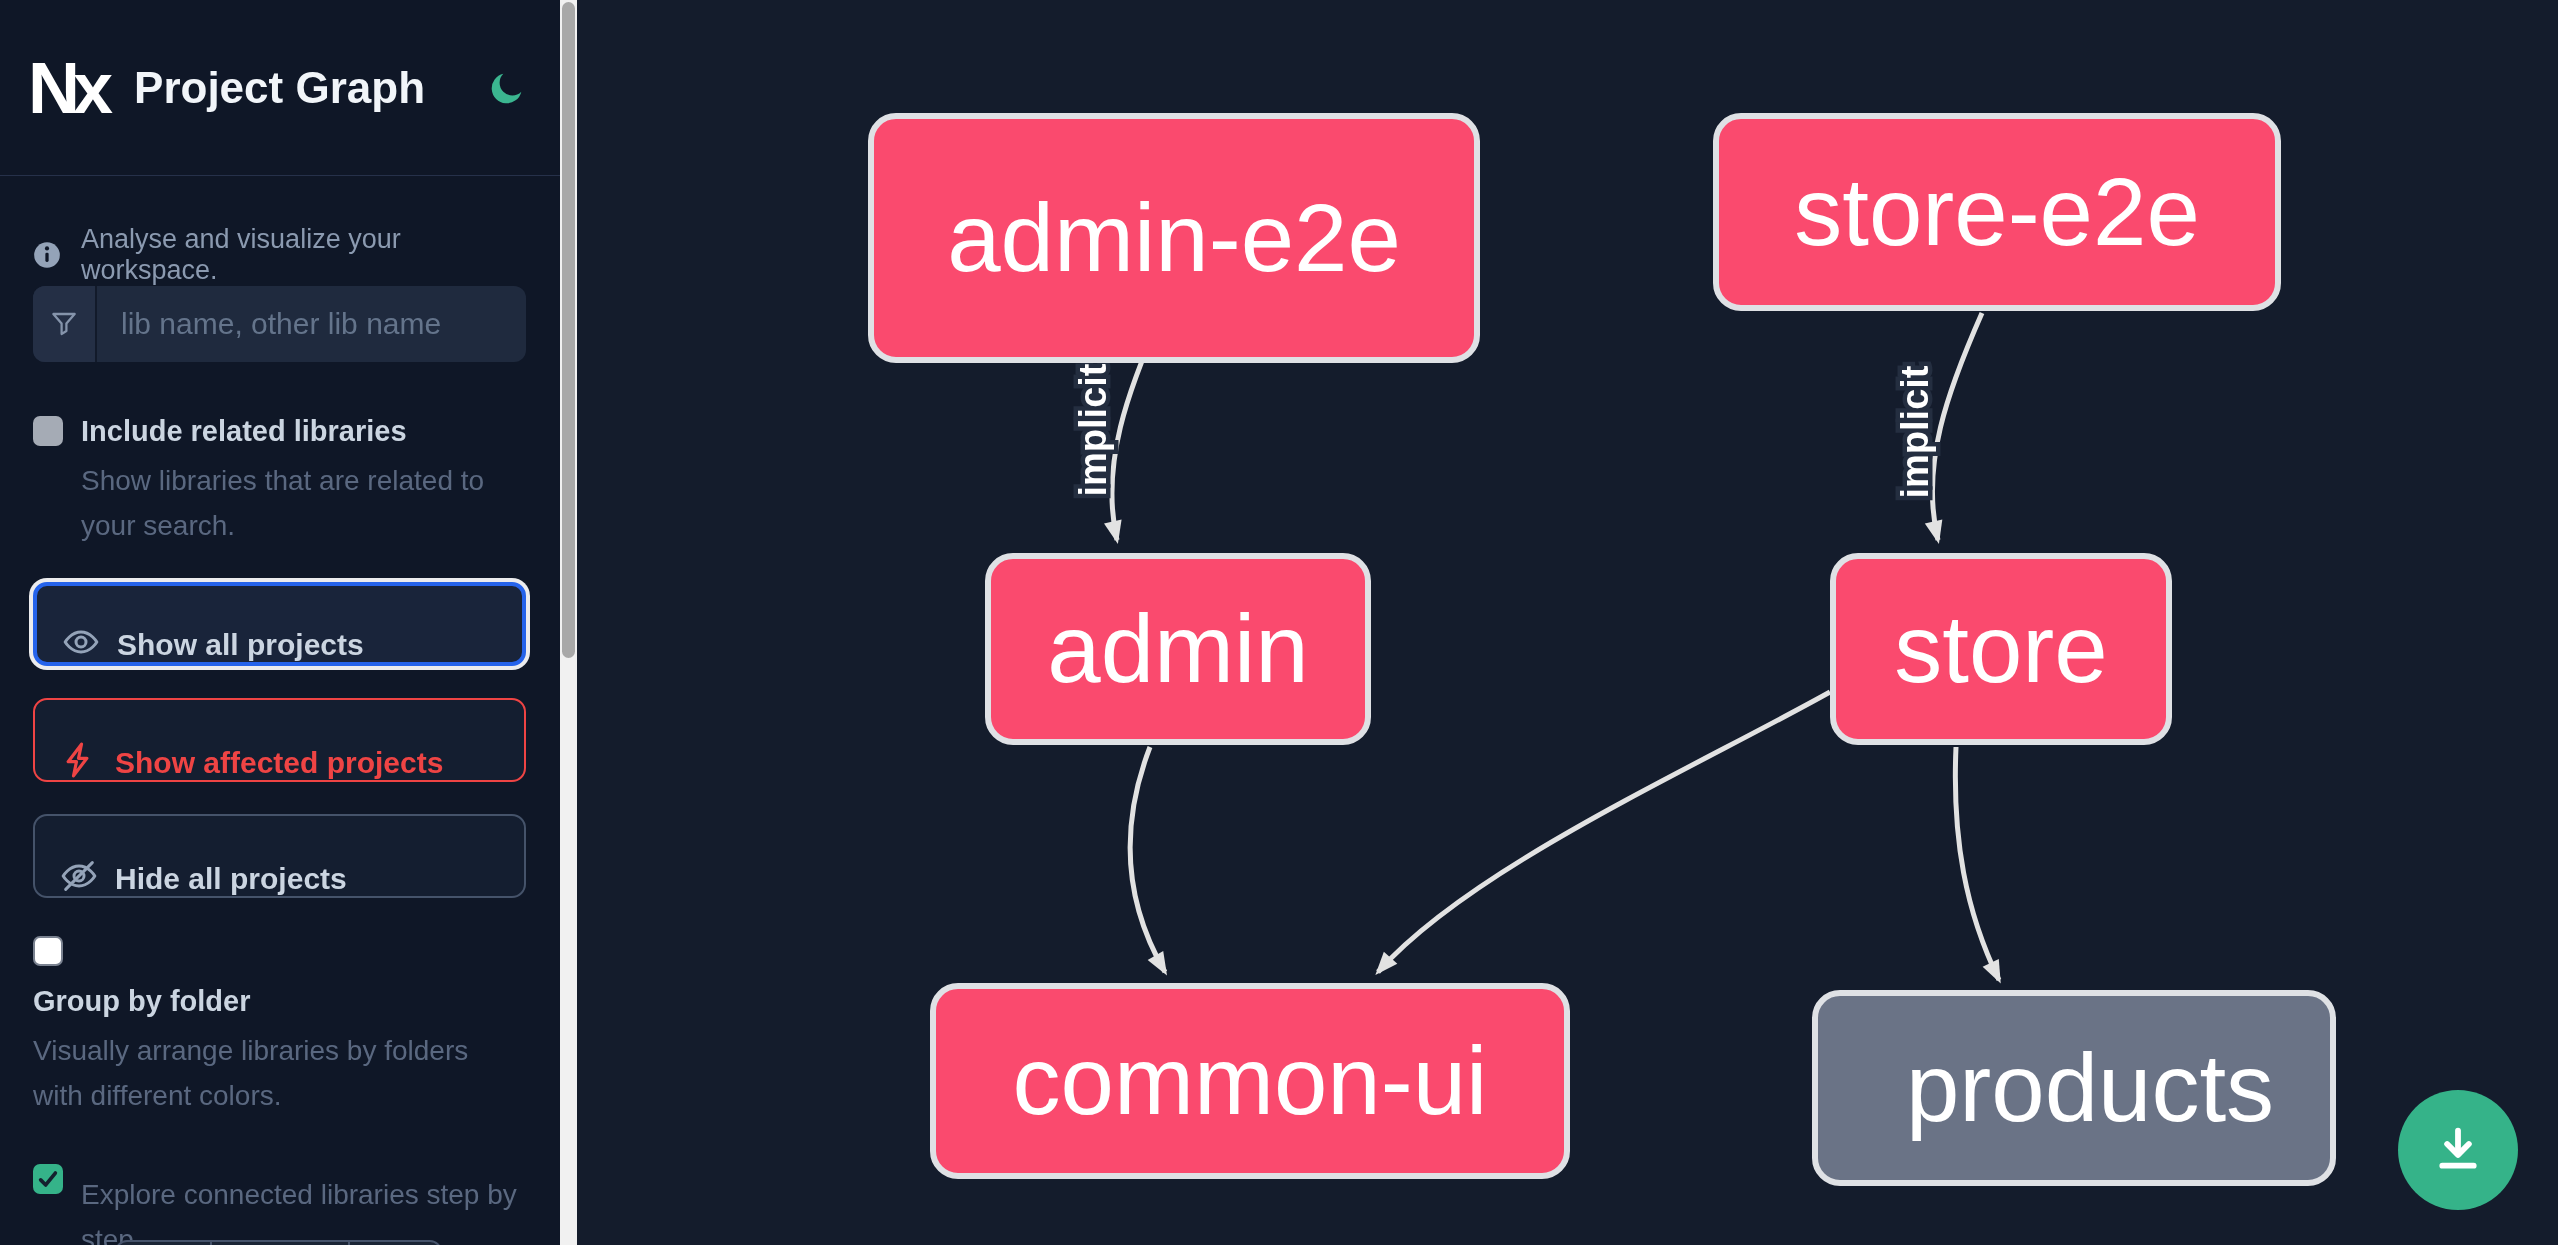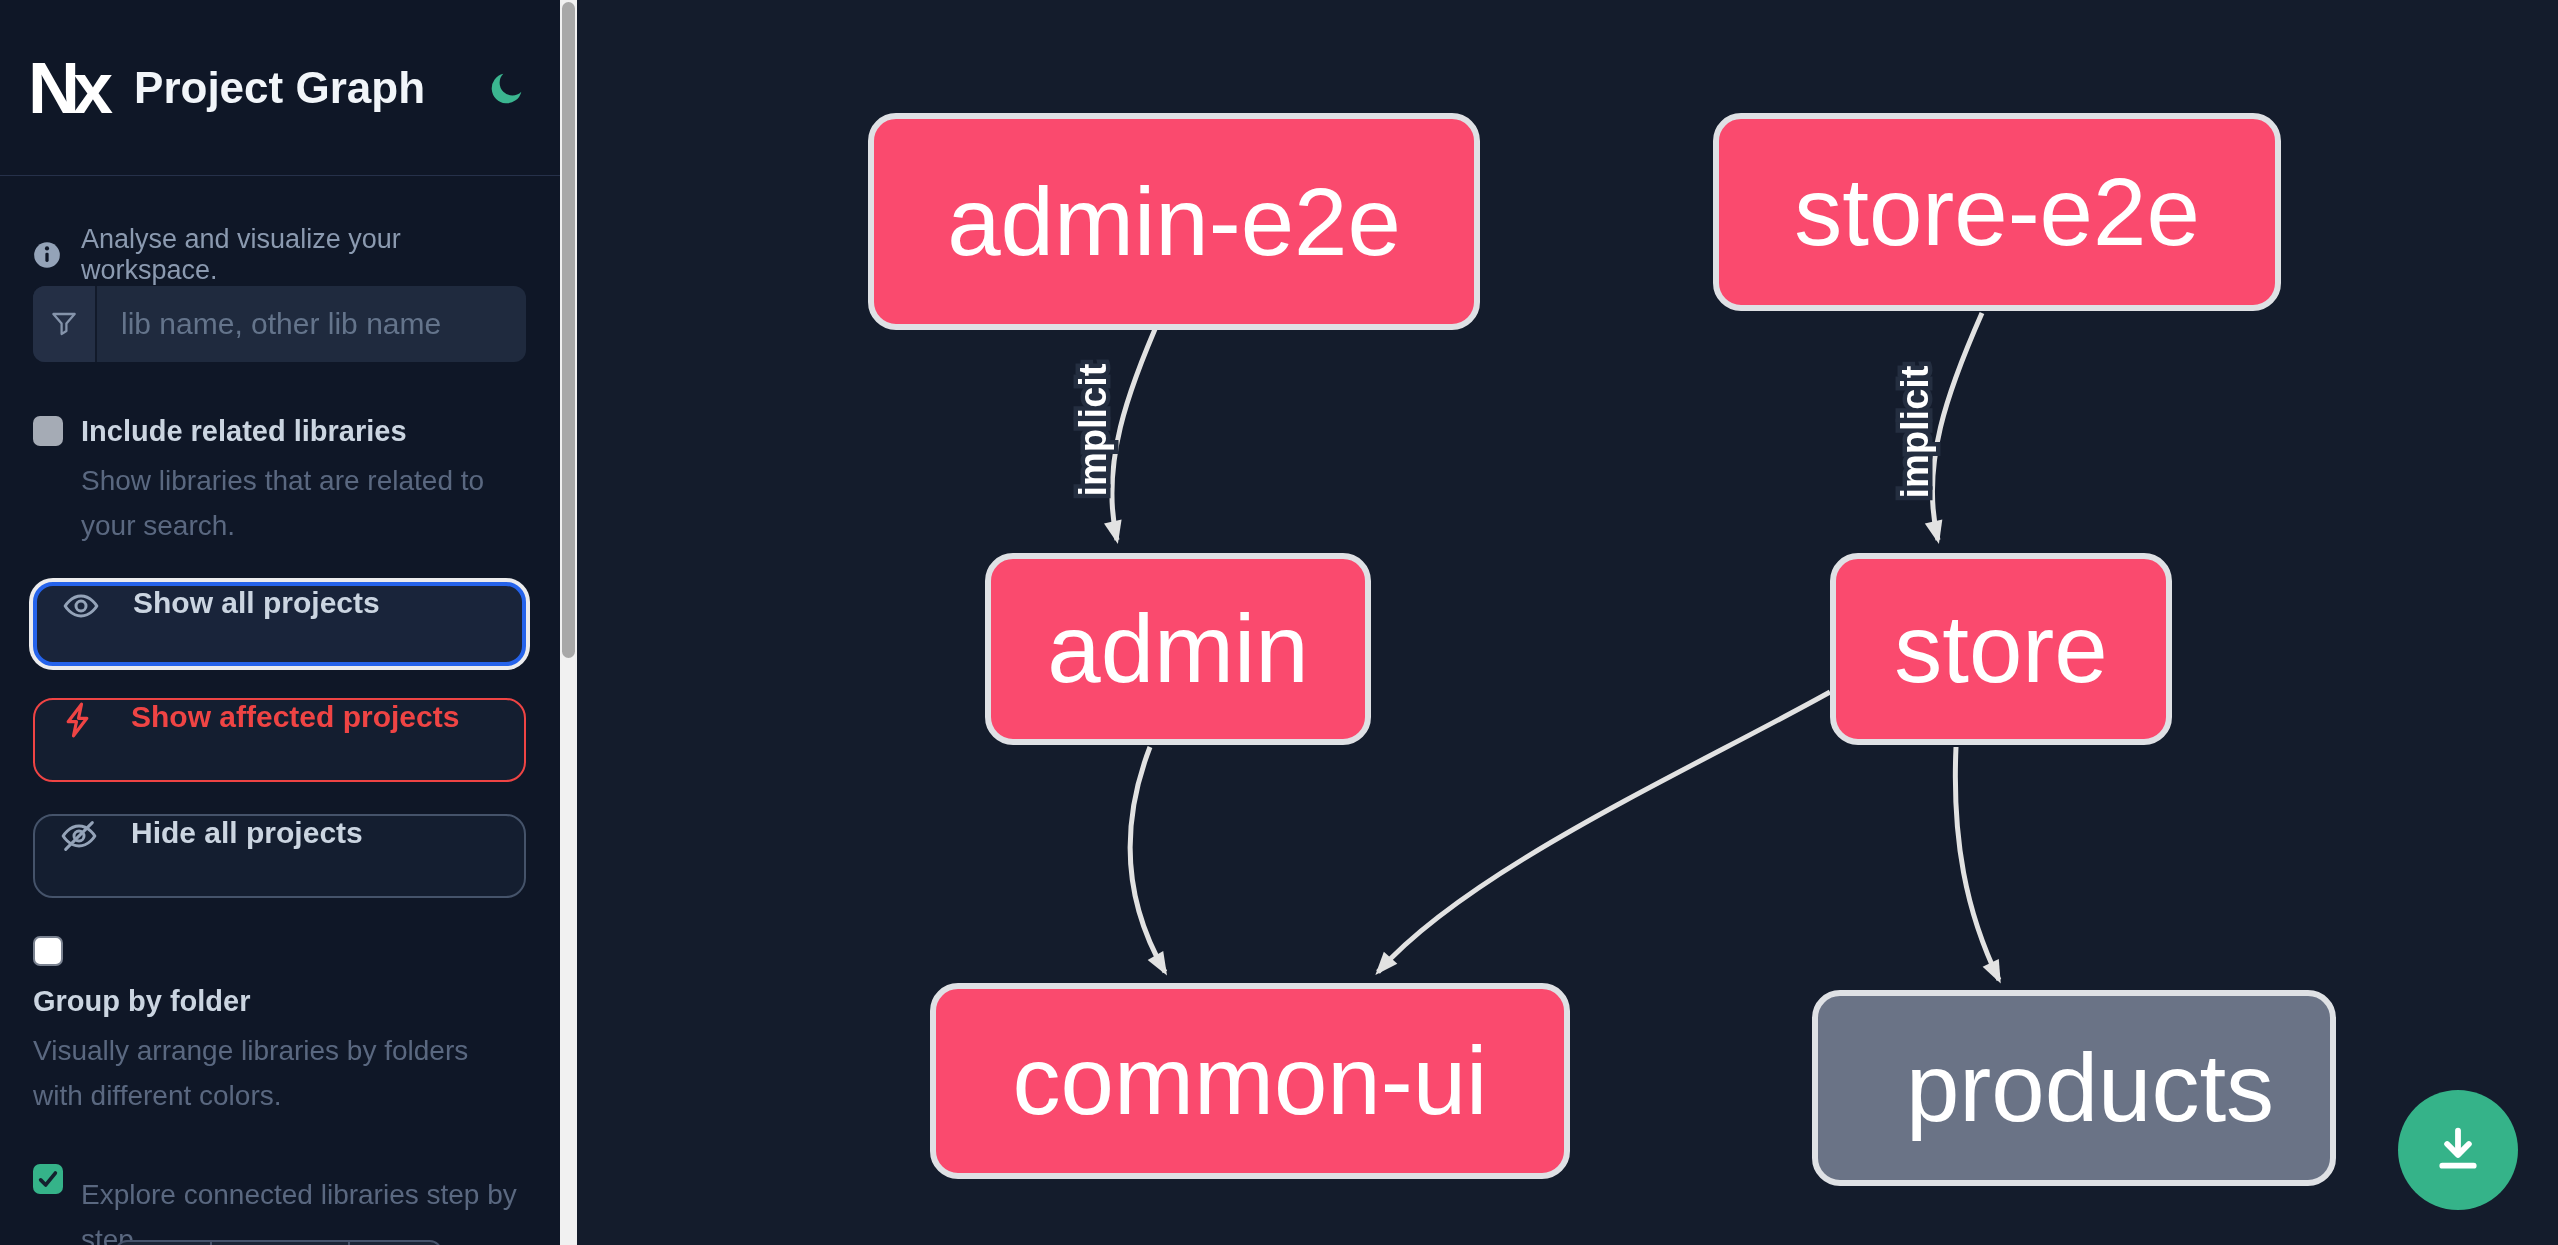--- a/index.html
+++ b/index.html
@@ -32,22 +32,22 @@
                      display:flex; align-items:center; justify-content:center; }
   .box.disabled { background:#a5abb5; }
   .box.unchecked { background:#ffffff; border:2px solid #7a8290; }
   .box.checked { background:#35b389; }
   .toggle-label { color:#cbd5e1; font-size:29px; font-weight:700; line-height:34px; }
   .toggle-desc { color:#5a6880; font-size:28px; line-height:45px; margin-top:10px; }
   .mt-include { margin-top:52px; }
   .mt-group   { margin-top:36px;flex-direction:column; }
   .mt-prox    { margin-top:44px; }
   .actions { margin-top:34px; }
-  .act-btn { width:493px; height:84px; border-radius:20px; display:flex; align-items:flex-start;
-             gap:32px; padding:0 24px; font-size:30px; font-weight:600; cursor:pointer;
+  .act-btn { width:493px; height:84px; border-radius:14px; display:flex; align-items:flex-end;
+             gap:16px; padding:0 24px; font-size:30px; font-weight:600; cursor:pointer;
              font-family:"Liberation Sans", sans-serif; margin-bottom:32px; }
   .act-btn svg { flex:none; }
   .btn-show-all { background:#19243a; border:4px solid #2563eb; color:#cbd5e1;
                   box-shadow:0 0 0 4px rgba(255,255,255,.92); }
   .btn-affected { background:#141e30; border:2px solid #ef4444; color:#ef4444;margin-top:32px; }
   .btn-hide     { background:#141e30; border:2px solid #45536a; color:#cbd5e1; }
 
   .depth-ctrl { position:absolute; left:115px; top:1240px; width:327px; height:24px;
                 display:flex; background:#1b2536; border:2px solid #46536b;
                 border-radius:12px 12px 0 0; overflow:hidden; }
@@ -86,21 +86,21 @@
   </defs>
   <path d="M 1162 313 C 1128 390 1100 465 1117 540" fill="none" stroke="#e2e2e2" stroke-width="5" marker-end="url(#arrow)"></path>
   <path d="M 1982 313 C 1948 390 1920 465 1938 540" fill="none" stroke="#e2e2e2" stroke-width="5" marker-end="url(#arrow)"></path>
   <path d="M 1150 747 C 1118 830 1126 905 1165 972" fill="none" stroke="#e2e2e2" stroke-width="5" marker-end="url(#arrow)"></path>
   <path d="M 1830 692 C 1690 770 1470 868 1378 972" fill="none" stroke="#e2e2e2" stroke-width="5" marker-end="url(#arrow)"></path>
   <path d="M 1956 747 C 1952 840 1966 912 1999 980" fill="none" stroke="#e2e2e2" stroke-width="5" marker-end="url(#arrow)"></path>
   <text transform="translate(1106 430) rotate(-90)" text-anchor="middle" font-size="38" font-weight="700" font-family="Liberation Sans, sans-serif" fill="#ffffff" stroke="#242e40" stroke-width="9" paint-order="stroke">implicit</text>
   <text transform="translate(1928 432) rotate(-90)" text-anchor="middle" font-size="38" font-weight="700" font-family="Liberation Sans, sans-serif" fill="#ffffff" stroke="#242e40" stroke-width="9" paint-order="stroke">implicit</text>
 </svg>
 
-<div class="node pink" style="left:868px;  top:113px; width:612px; height:217px;">admin-e2e</div>
+<div class="node pink" style="left:868px;  top:113px; width:612px; height:250px;">admin-e2e</div>
 <div class="node pink" style="left:1713px; top:113px; width:568px; height:198px;">store-e2e</div>
 <div class="node pink" style="left:985px;  top:553px; width:386px; height:192px;">admin</div>
 <div class="node pink" style="left:1830px; top:553px; width:342px; height:192px;">store</div>
 <div class="node pink" style="left:930px;  top:983px; width:640px; height:196px;">common-ui</div>
 <div class="node gray" style="left:1812px; top:990px; width:524px; height:196px;">products</div>
 
 <button class="fab">
   <span style="display:flex;">
     <svg width="58" height="58" viewBox="0 0 24 24" fill="none" stroke="#ffffff" stroke-width="2.4" stroke-linecap="round" stroke-linejoin="round">
       <path d="M12 4v9"></path>

